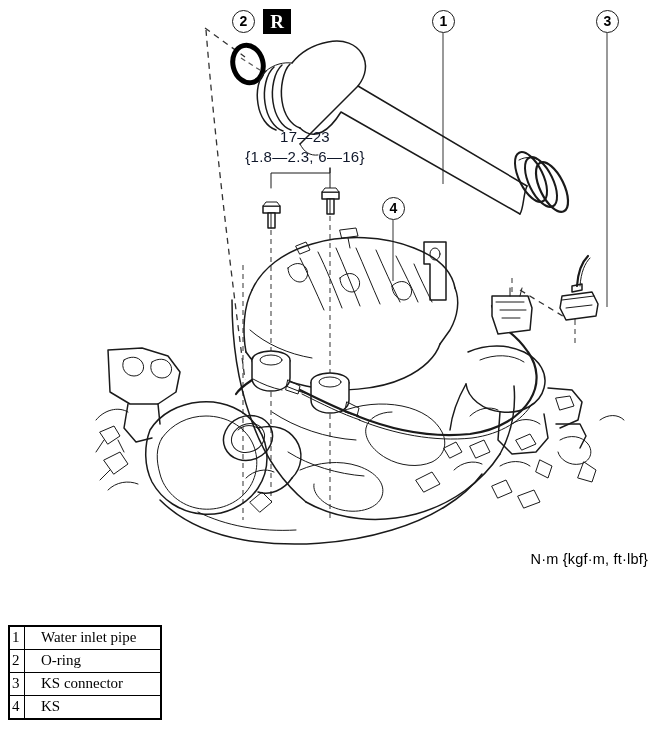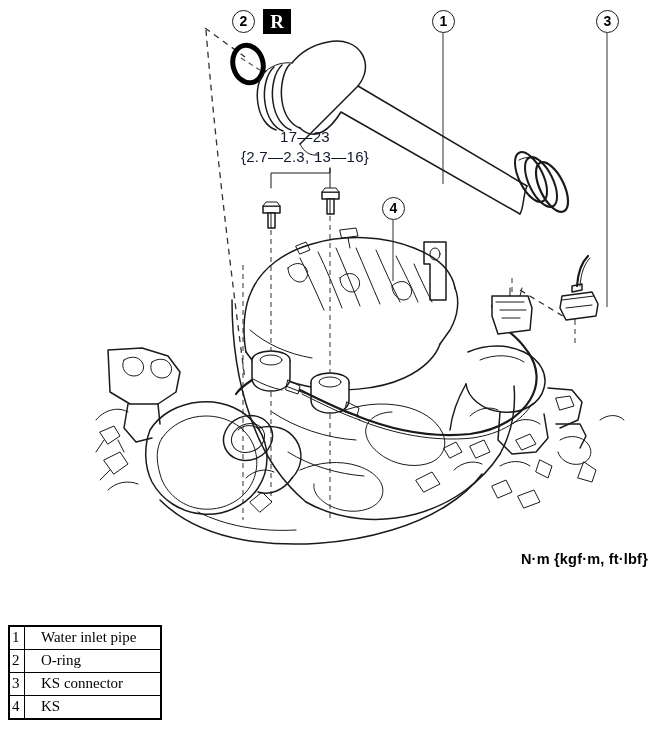--- a/index.html
+++ b/index.html
@@ -82,21 +82,21 @@
     transform: translateX(-50%);
   }
 
   
   #units-note {
     position: absolute;
     left: 648px;
     top: 551px;
     transform: translateX(-100%);
     font-family: "Liberation Sans", sans-serif;
-    font-weight: 700;
+    font-weight: 400;
     font-size: 14.5px;
     white-space: nowrap;
     letter-spacing: 0.2px;
   }
 
   
   #legend-table {
     position: absolute;
     left: 8px;
     top: 625px;
@@ -383,21 +383,21 @@
     <span>1</span>
   </div>
   <div class="callout" style="left:596px; top:10px;">
     <span>3</span>
   </div>
   <div class="callout" style="left:382px; top:197px;">
     <span>4</span>
   </div>
 
   <div class="torque" id="torque-line-1">17—23</div>
-  <div class="torque" id="torque-line-2">{2.7—2.3, 13—16}</div>
+  <div class="torque" id="torque-line-2">{1.8—2.3, 6—16}</div>
 
   <div id="units-note">N·m {kgf·m, ft·lbf}</div>
 
   <table id="legend-table">
     <tbody>
       <tr>
         <td class="num">1</td>
         <td class="lbl">Water inlet pipe</td>
       </tr>
       <tr>

